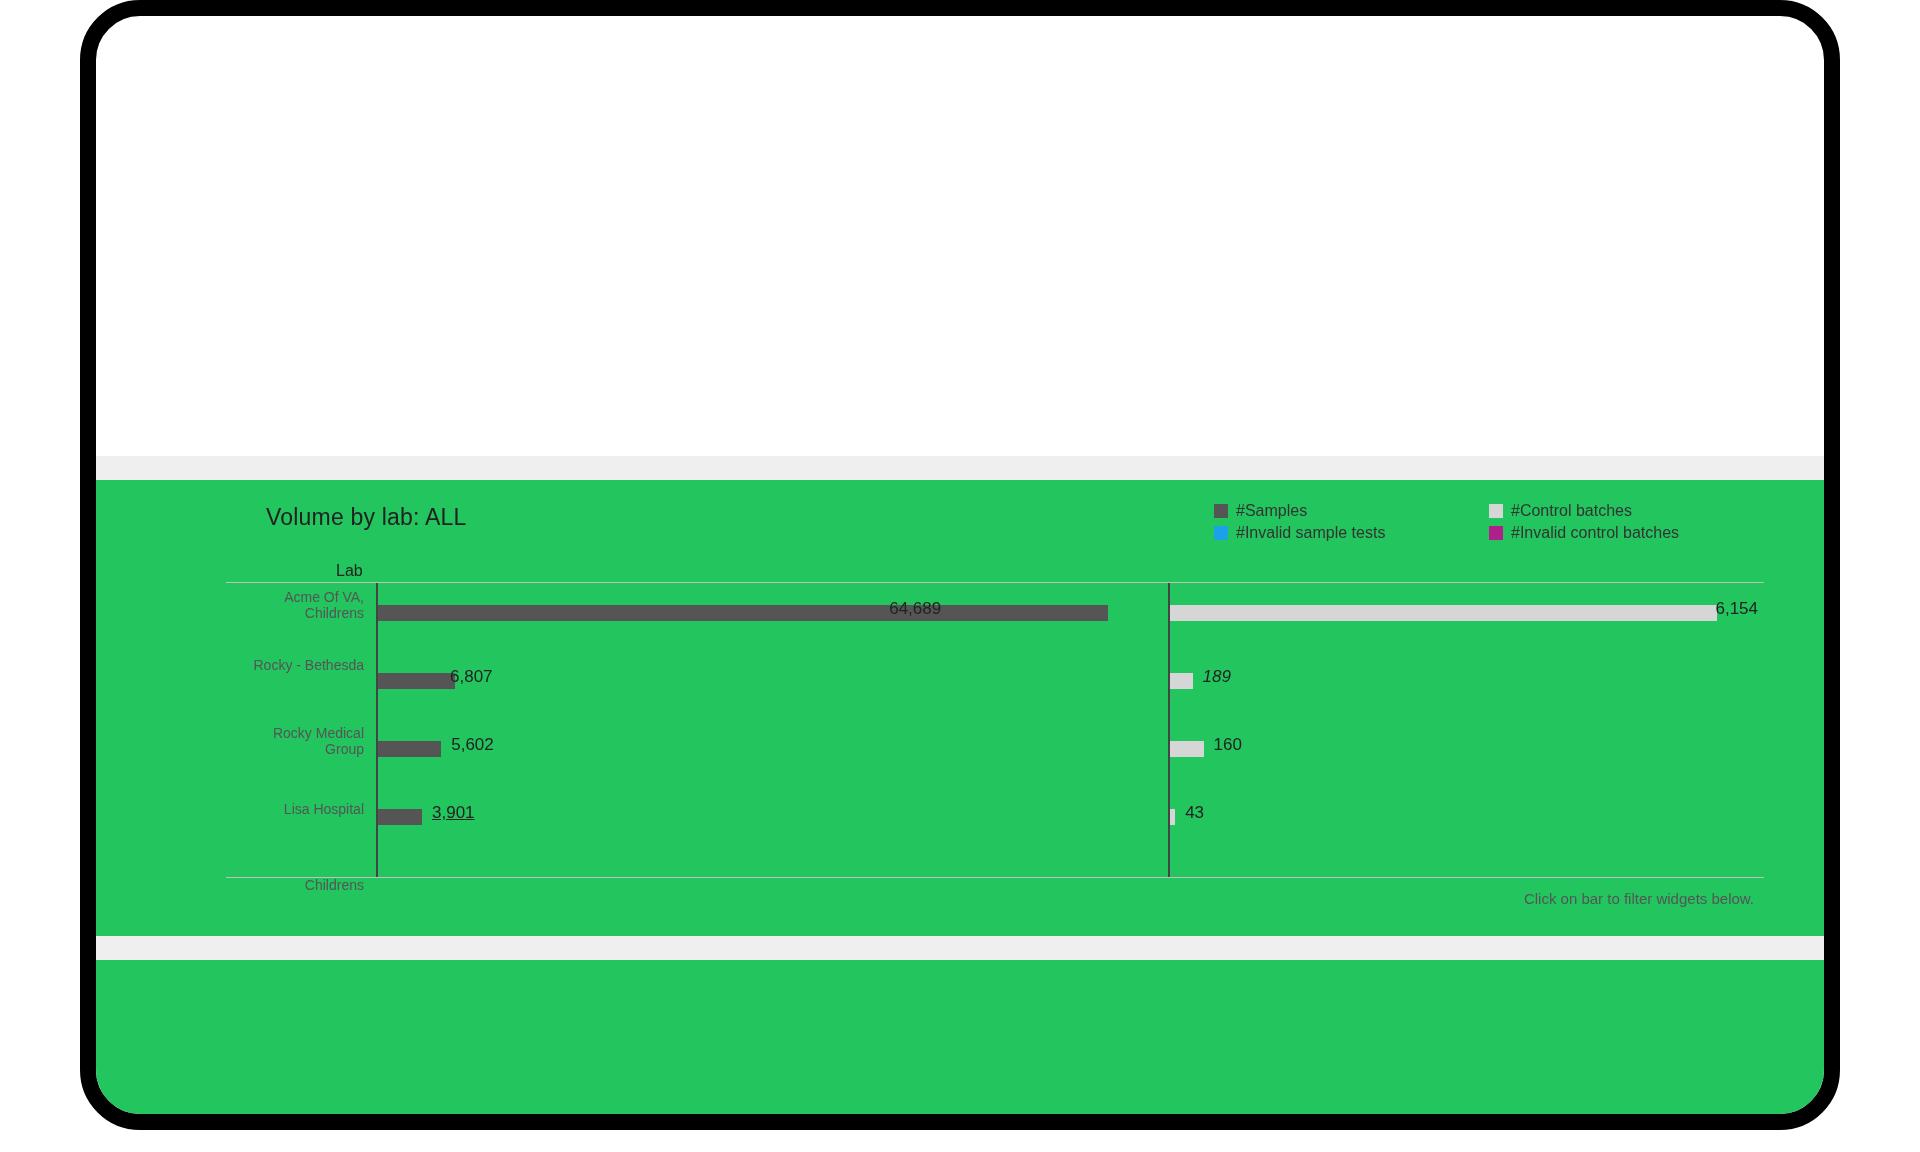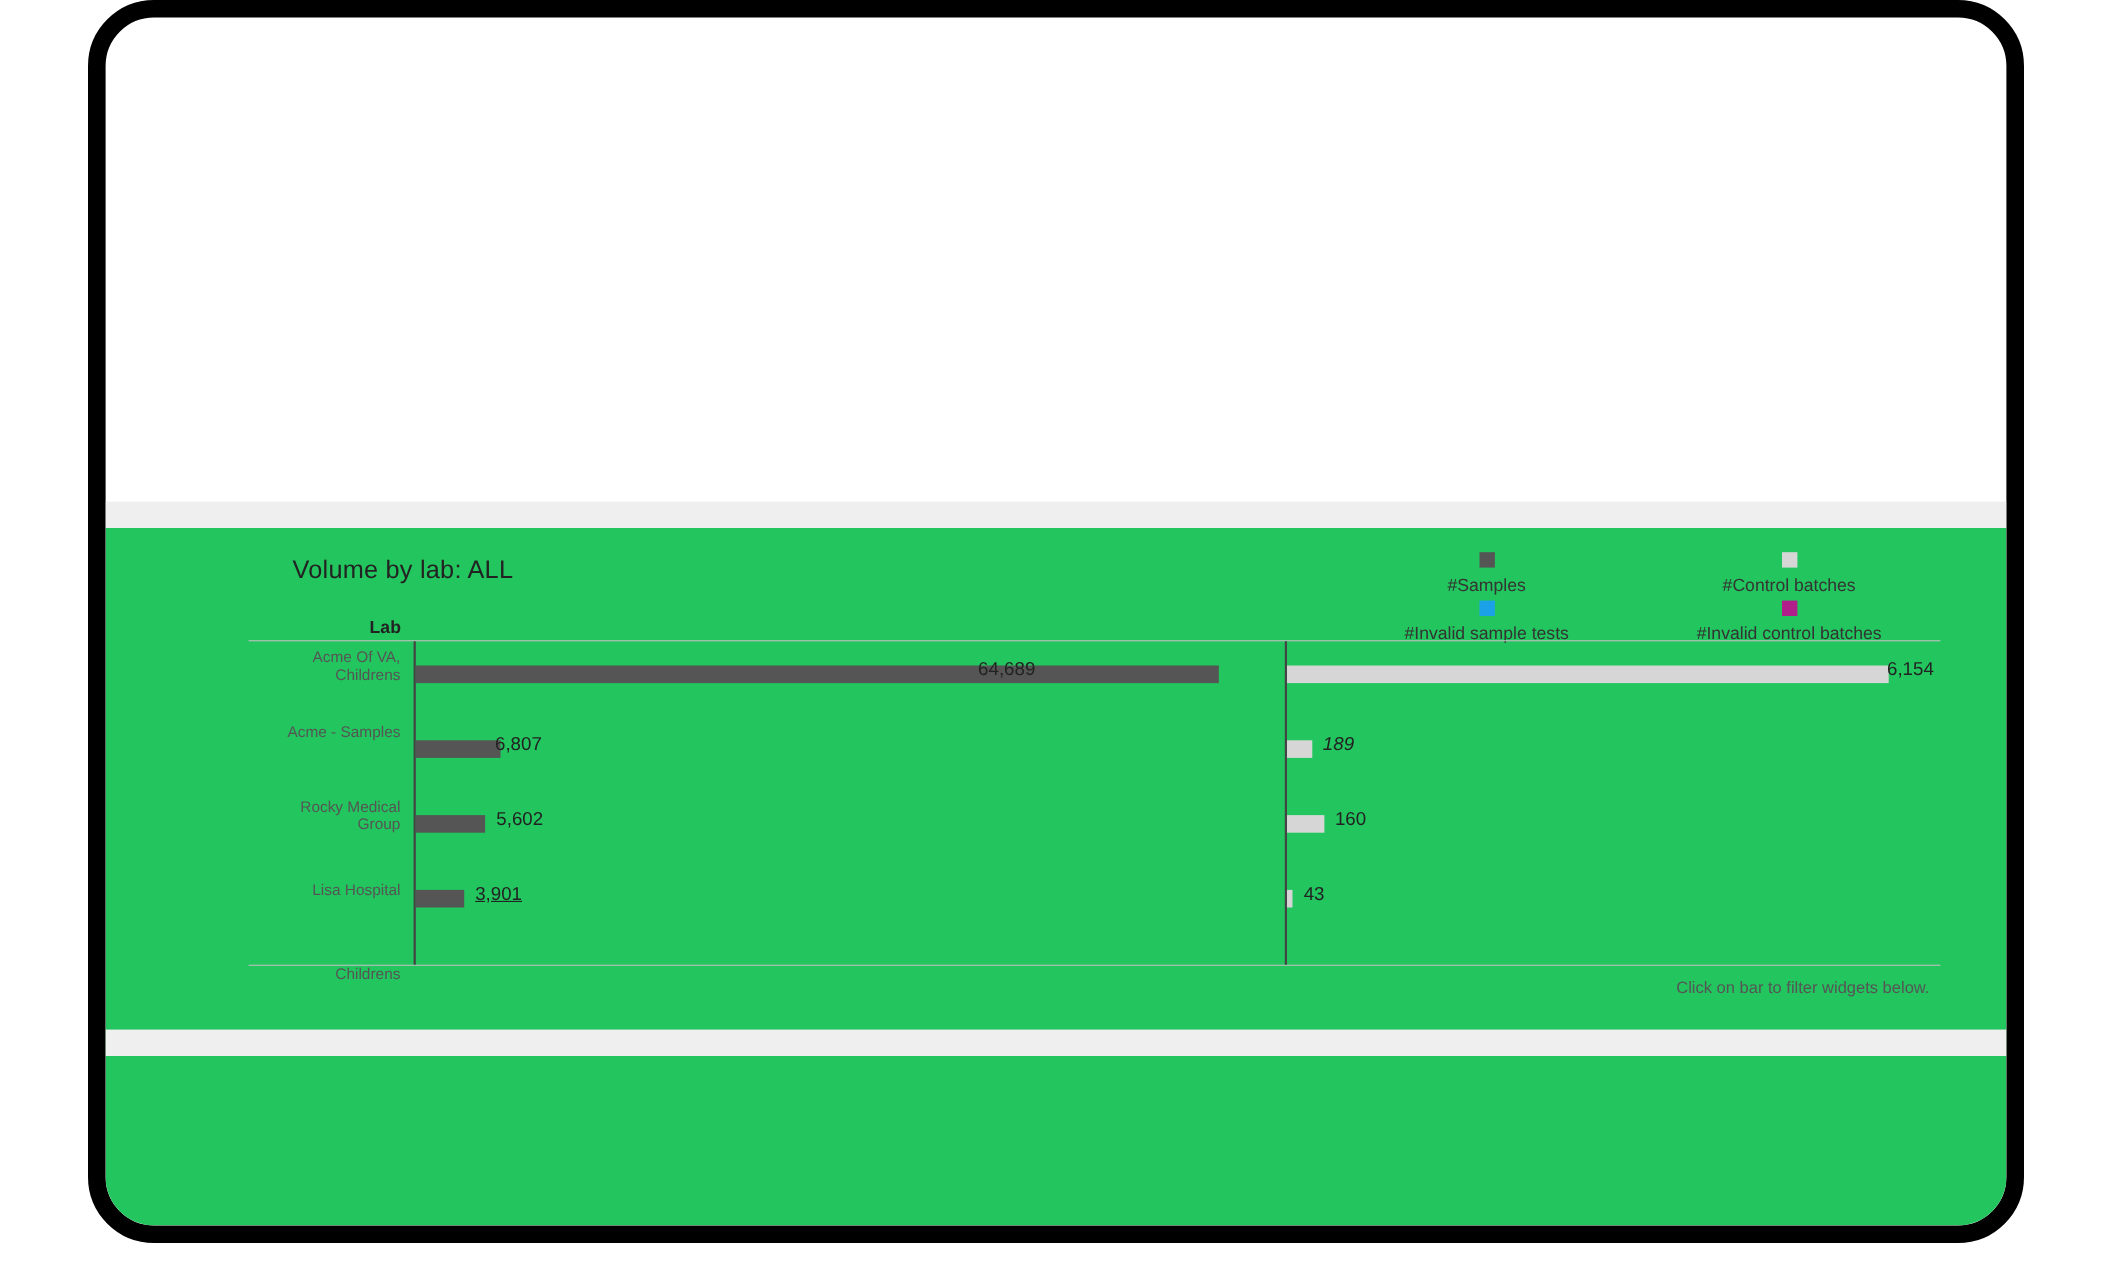--- a/index.html
+++ b/index.html
@@ -71,35 +71,34 @@
     display: grid;
     grid-template-columns: 1fr 1fr;
     row-gap: 4px;
     font-size: 16px;
     color: #333;
   }
   .legend-item {
     display: flex;
     align-items: center;
     gap: 8px;
-    flex-direction: column;
   }
   .swatch {
     display: inline-block;
     width: 14px;
     height: 14px;
     flex: 0 0 14px;
   }
 
   .axis-title {
     position: absolute;
     left: 240px;
     top: 82px;
     font-size: 16px;
-    font-weight: 700;
+    font-weight: 400;
     color: #222;
   }
 
   .plot {
     position: absolute;
     left: 130px;
     right: 60px;
     top: 102px;
     height: 294px;
     border-top: 1px solid #bfbfbf;
@@ -192,21 +191,21 @@
             <span class="swatch" style="background: rgb(177, 31, 138);"></span>
             <span>#Invalid control batches</span>
           </div>
         </div>
 
       <div class="axis-title">Lab</div>
 
       <div class="plot" id="plot">
         <div class="ylabel-col" id="ylabels">
             <div class="ylabel" style="top: 6px;">Acme Of VA, Childrens</div>
-            <div class="ylabel" style="top: 74px;">Acme - Samples</div>
+            <div class="ylabel" style="top: 74px;">Rocky - Bethesda</div>
             <div class="ylabel" style="top: 142px;">Rocky Medical Group</div>
             <div class="ylabel" style="top: 218px;">Lisa Hospital</div>
             <div class="ylabel" style="top: 294px;">Childrens</div>
           </div>
         <div class="mid-axis" id="midaxis" style="left: 942px;"></div>
         <div id="bars">
             <div class="bar-row" style="top: 2px;">
               <div class="bar samples" style="left: 0px; width: 730.062px;"></div>
               <div class="bar-label" style="left: 537.2px; transform: translateX(-50%);">64,689</div>
               <div class="bar control" style="left: 792px; width: 546.931px;"></div>

